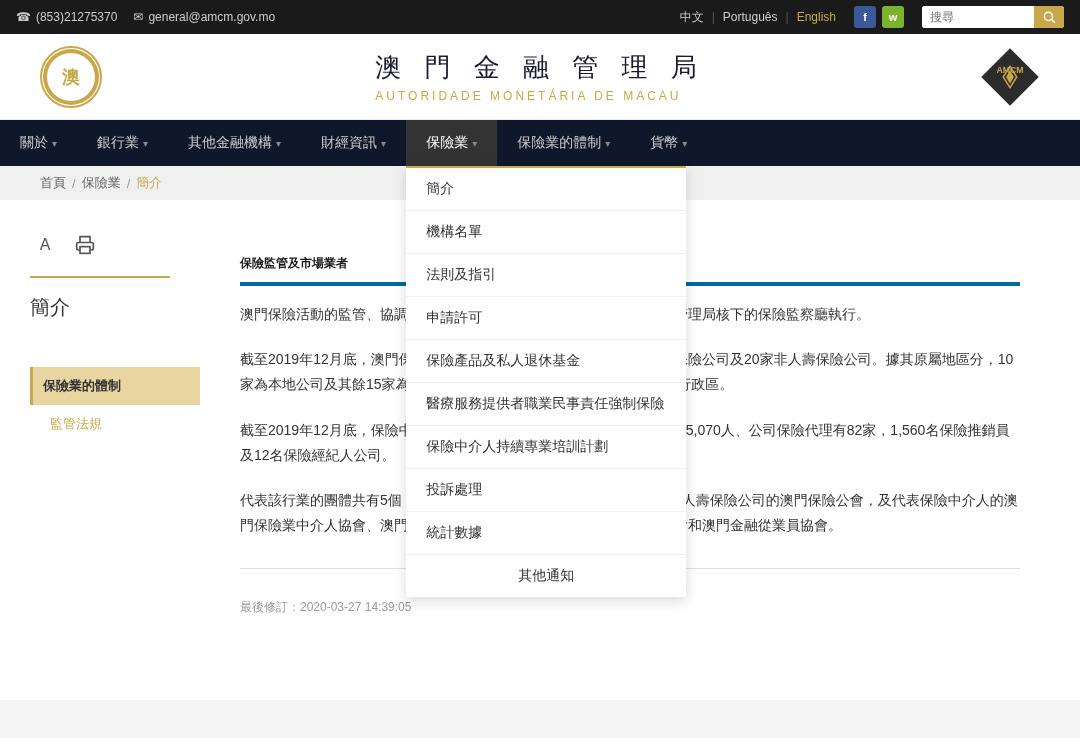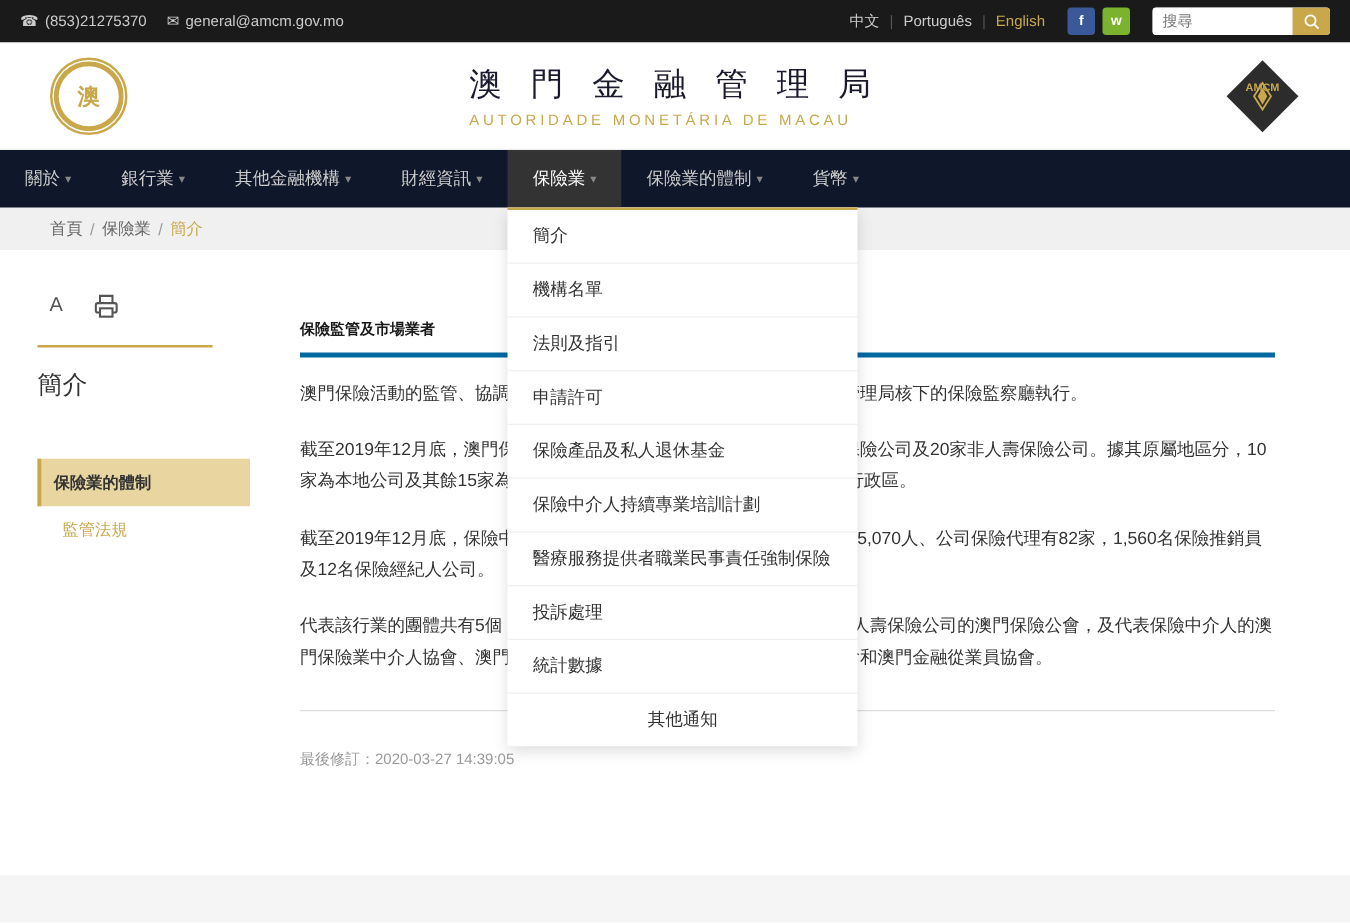--- a/index.html
+++ b/index.html
@@ -239,22 +239,22 @@
     <div class="nav-item active">
       <span>保險業</span>
       <span class="nav-arrow">▾</span>
     </div>
     <div class="dropdown-menu">
       <div class="dropdown-item">簡介</div>
       <div class="dropdown-item">機構名單</div>
       <div class="dropdown-item">法則及指引</div>
       <div class="dropdown-item">申請許可</div>
       <div class="dropdown-item">保險產品及私人退休基金</div>
+      <div class="dropdown-item">醫療服務提供者職業民事責任強制保險</div>
       <div class="dropdown-item">保險中介人持續專業培訓計劃</div>
-      <div class="dropdown-item">醫療服務提供者職業民事責任強制保險</div>
       <div class="dropdown-item">投訴處理</div>
       <div class="dropdown-item">統計數據</div>
       <div class="dropdown-item">其他通知</div>
     </div>
   </div>
   <div class="nav-item">
     <span>保險業的體制</span>
     <span class="nav-arrow">▾</span>
   </div>
   <div class="nav-item">

